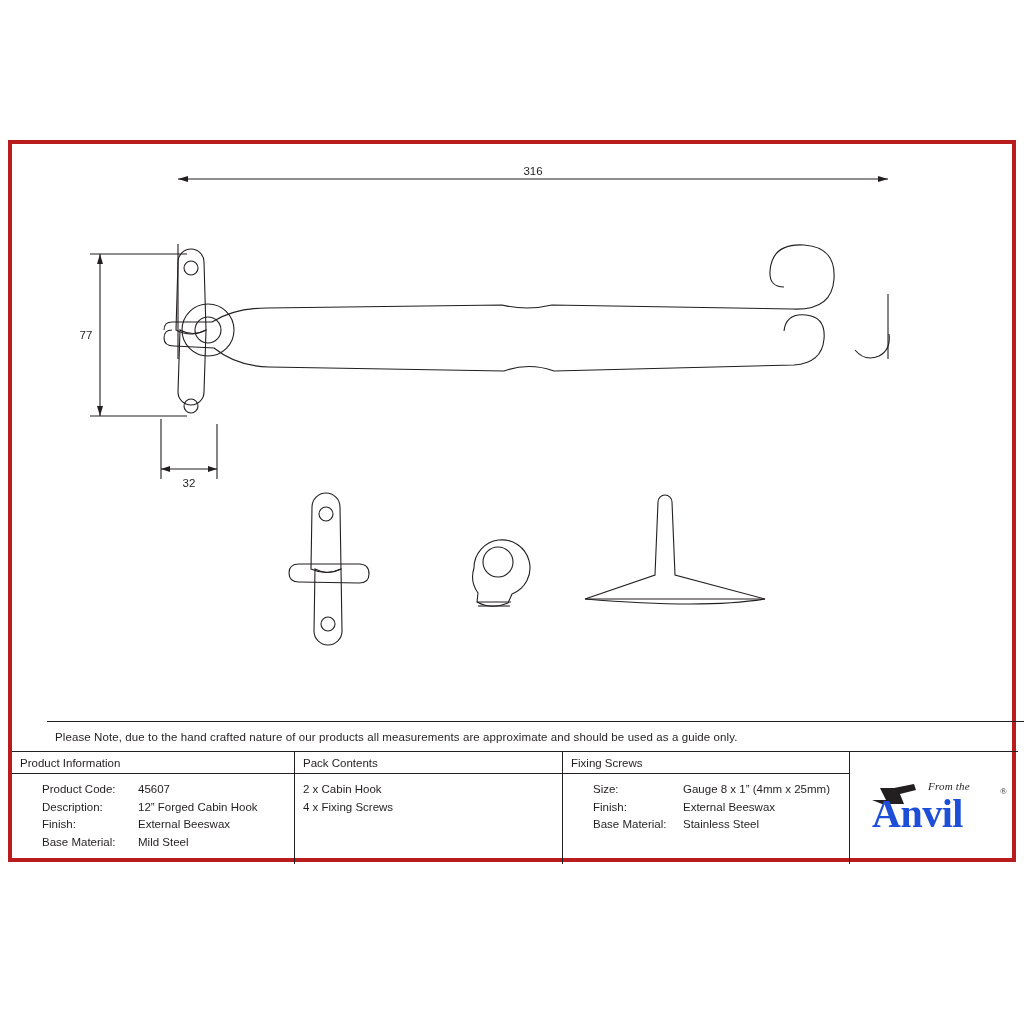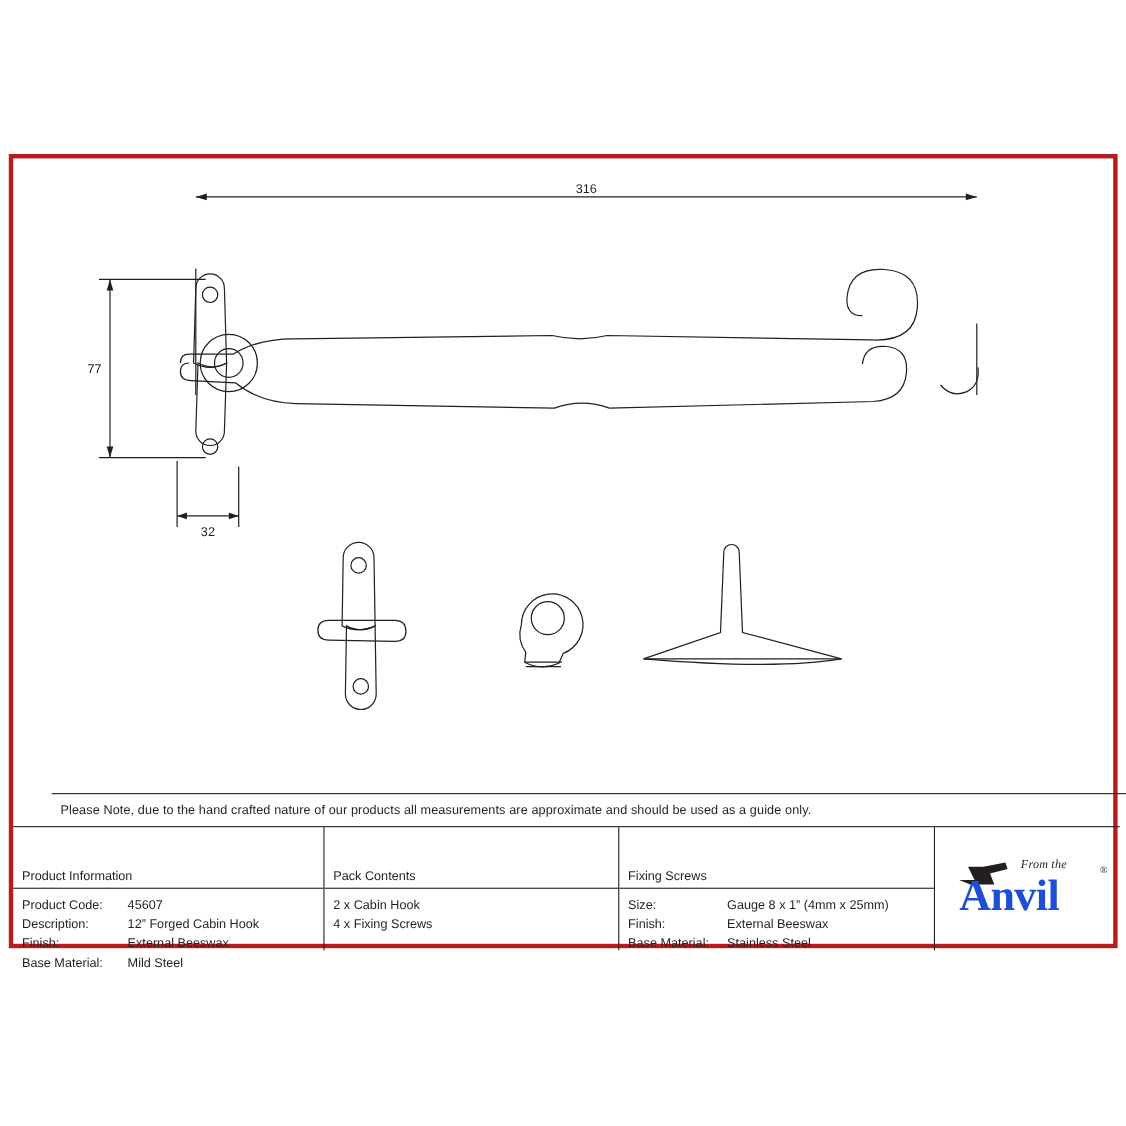--- a/index.html
+++ b/index.html
@@ -77,31 +77,30 @@
   .col-screws  { width: 287px; }
   .col-logo    { width: 168px; border-right: none; }
 
   .col-head {
     height: 22px;
     line-height: 22px;
     font-size: 11.5px;
     padding-left: 8px;
     border-bottom: 1px solid #231f20;
     box-sizing: border-box;
-    margin-top: 34px;
   }
   .col-body {
     padding: 7px 0 0 8px;
     font-size: 11.5px;
   }
   .kv {
     display: flex;
     line-height: 17.5px;
   }
-  .kv .k { width: 96px; flex: none; }
+  .kv .k { width: 96px; flex: none; margin-left: 22px; }
   .kv .v { flex: 1; }
   .screws .k { width: 90px; }
   .plain-row { line-height: 17.5px; }
 
   
   #logo-box {
     width: 100%;
     height: 100%;
     position: relative;
   }

